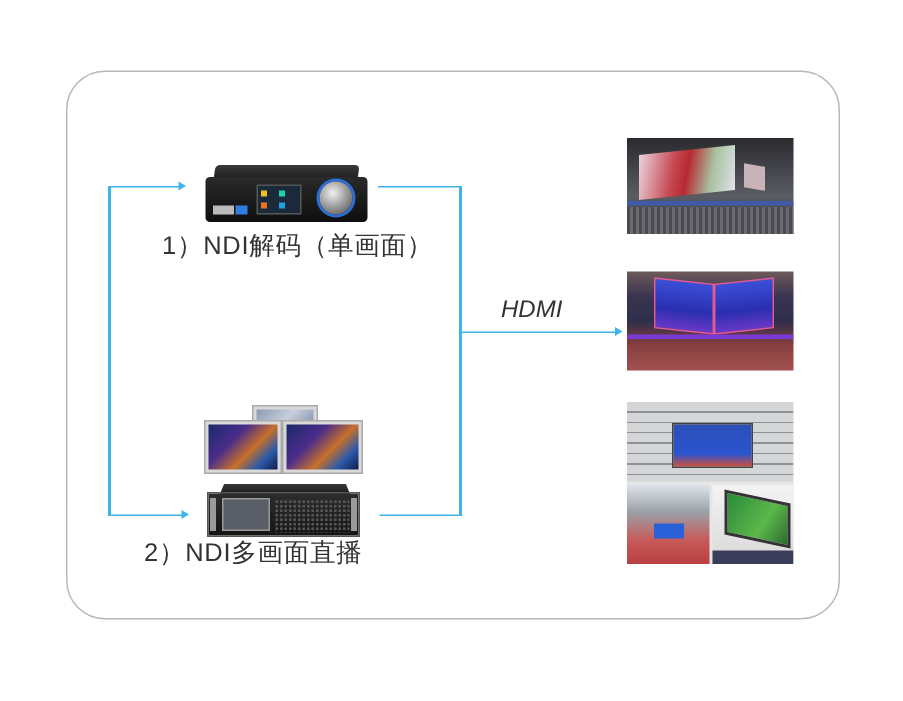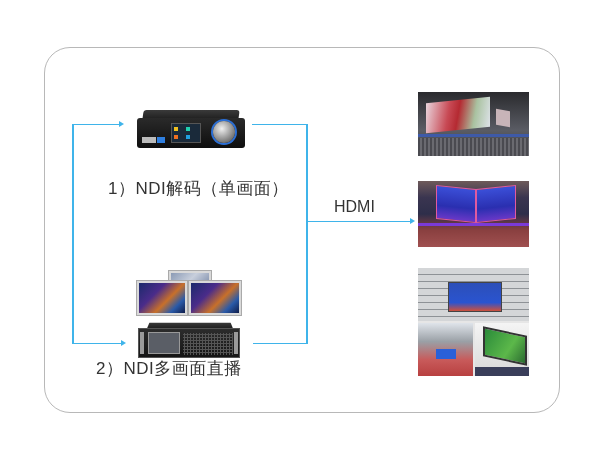--- a/index.html
+++ b/index.html
@@ -4,21 +4,21 @@
 <style>
   html, body { margin:0; padding:0; }
   body { width:602px; height:467px; background:#ffffff; position:relative; overflow:hidden;
          font-family:"Liberation Sans", "DejaVu Sans", sans-serif; }
   .frame { position:absolute; left:44px; top:47px; width:516px; height:366px;
            border:1.5px solid #b8b8b8; border-radius:26px; box-sizing:border-box; }
   .line { position:absolute; background:#3fb4ea; }
   .arrow { position:absolute; width:0; height:0; border-top:3px solid transparent;
            border-bottom:3px solid transparent; border-left:5px solid #3fb4ea; }
   .label { position:absolute; color:#333; font-size:17px; white-space:nowrap; letter-spacing:0.5px; }
-  .hdmi { position:absolute; color:#333; font-size:16px; }
+  .hdmi { position:absolute; color:#333; font-size:16px;font-style:italic; }
 
   
   .decoder { position:absolute; left:137px; top:110px; width:108px; height:38px; }
   .dec-top { position:absolute; left:6px; top:0; width:96px; height:10px;
              background:linear-gradient(#3a3a3a,#1d1d1d); border-radius:3px 3px 0 0;
              transform:skewX(-8deg); }
   .dec-body { position:absolute; left:0; top:8px; width:108px; height:30px;
               background:linear-gradient(#2a2a2a,#0e0e0e); border-radius:3px; }
   .dec-screen { position:absolute; left:34px; top:5px; width:28px; height:18px;
                 background:#1a2a3a; border:1px solid #555; }
@@ -105,21 +105,21 @@
       <i style="left:2px;top:3px;background:#f0c020;"></i>
       <i style="left:14px;top:3px;background:#20d0b0;"></i>
       <i style="left:2px;top:11px;background:#f07020;"></i>
       <i style="left:14px;top:11px;background:#20a0e0;"></i>
     </div>
     <div class="dec-logo"></div>
       <div class="dec-logo2"></div>
     <div class="dec-knob"></div>
   </div>
 </div>
-<div class="label" style="left:108px;top:152px;margin-top:25px;">1）NDI解码（单画面）</div>
+<div class="label" style="left:108px;top:152px;">1）NDI解码（单画面）</div>
 
 <div class="multiview">
   <div class="mon back" style="left:32px;top:0px;width:42px;height:18px;">
       <div class="scr"></div>
     </div>
   <div class="mon" style="left:0px;top:10px;width:50px;height:34px;">
       <div class="scr"></div>
     </div>
   <div class="mon" style="left:52px;top:10px;width:52px;height:34px;">
       <div class="scr"></div>

